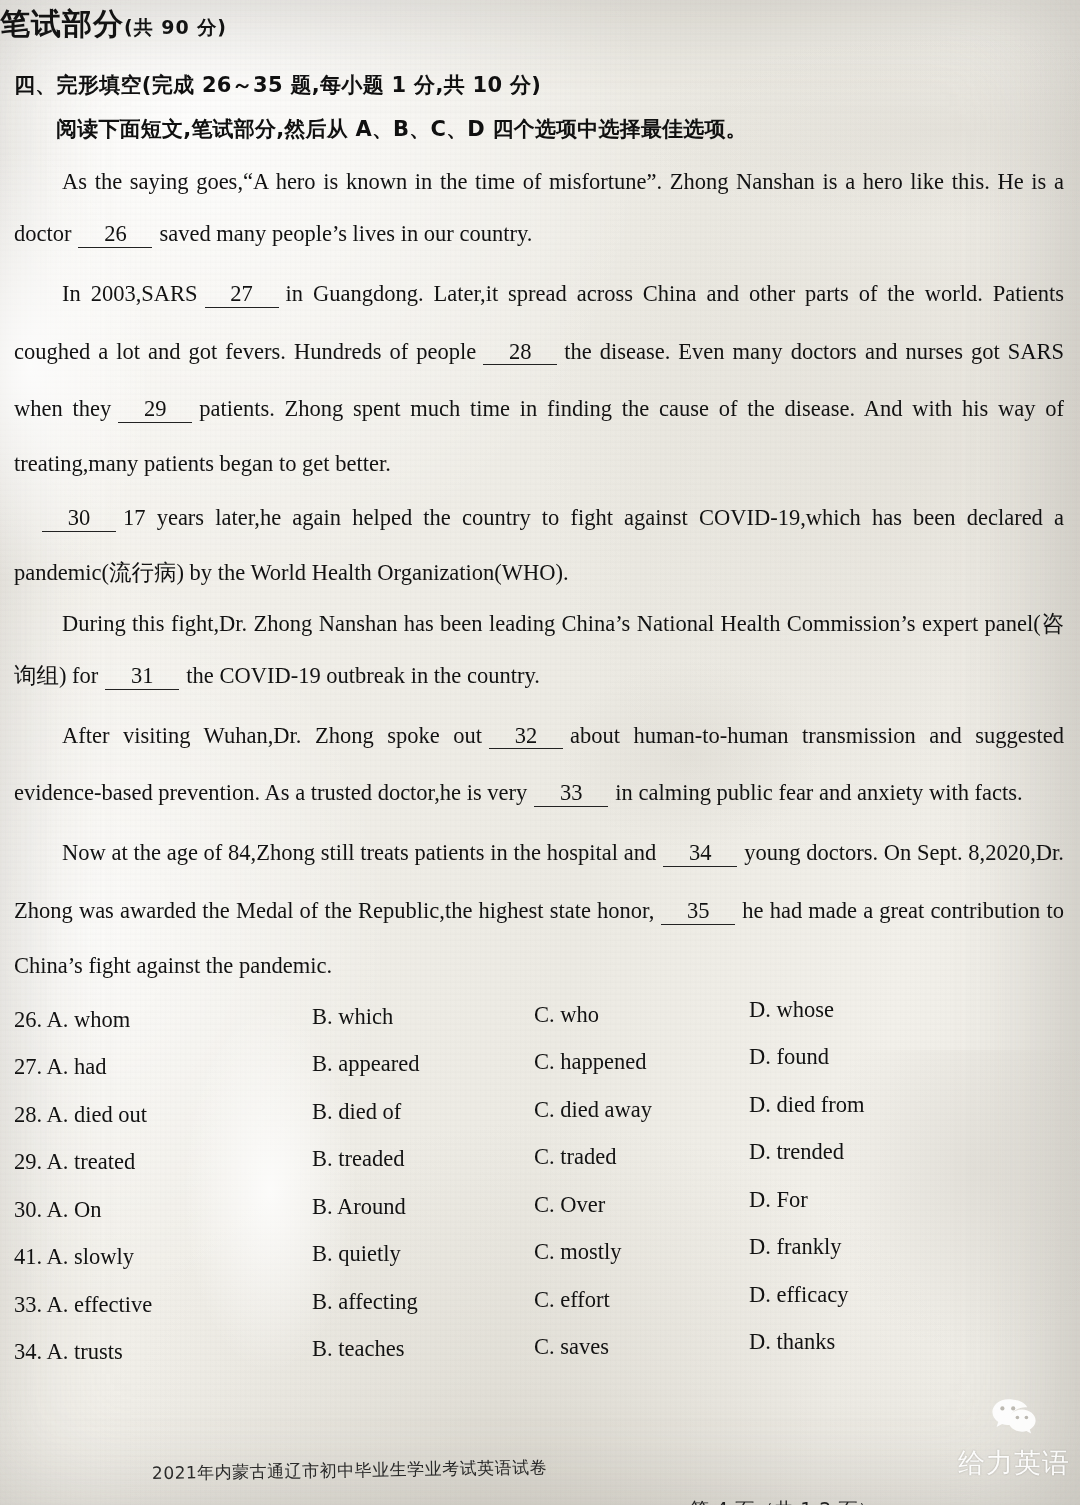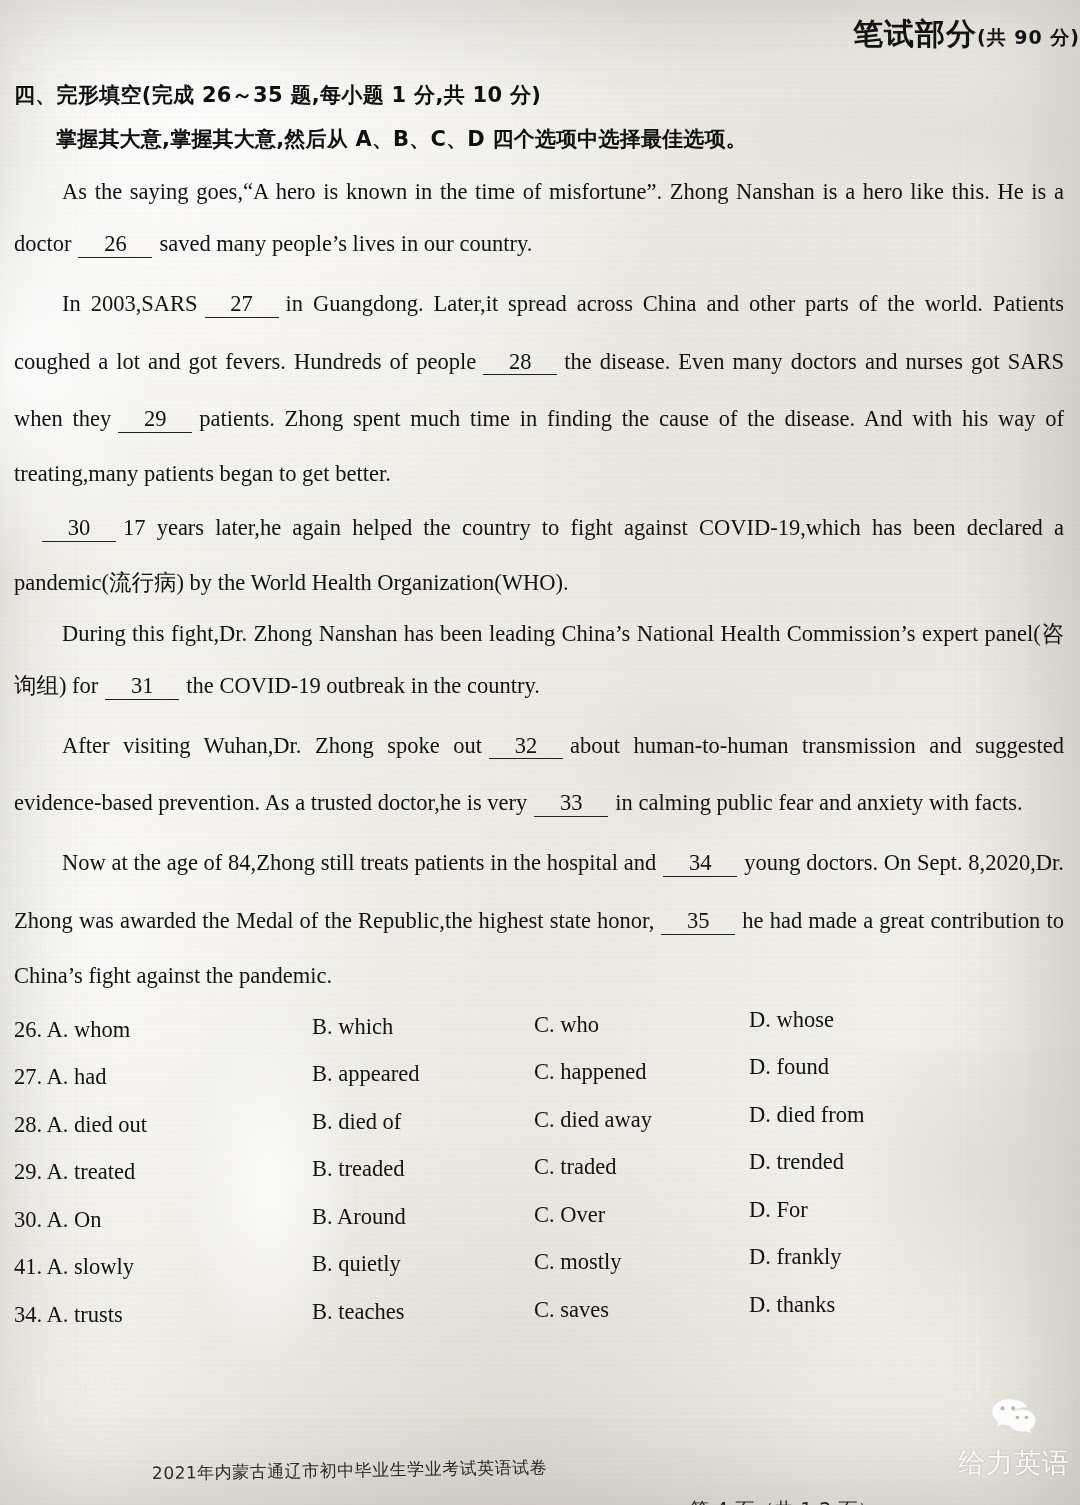--- a/index.html
+++ b/index.html
@@ -52,22 +52,22 @@
   }
 
   #content {
     position: relative;
     z-index: 3;
     padding: 0;
   }
 
   
   .section-title {
-    text-align: right;
-    padding-top: 14px;
+    text-align: left;
+    padding-top: 4px;
     font-family: "DejaVu Sans", sans-serif;
     font-weight: bold;
     letter-spacing: 1px;
     color: #131313;
   }
   .section-title .big { font-size: 30px; }
   .section-title .small { font-size: 19px; font-weight: bold; }
 
   .sub-head {
     margin: 26px 0 0 14px;
@@ -215,21 +215,21 @@
   <div class="blotch b4"></div>
   <div id="grain"></div>
 
   <div id="content">
 
     <div class="section-title">
       <span class="big">笔试部分</span><span class="small">(共 90 分)</span>
     </div>
 
     <div class="sub-head">四、完形填空(完成 26～35 题,每小题 1 分,共 10 分)</div>
-    <div class="instruction">掌握其大意,掌握其大意,然后从 A、B、C、D 四个选项中选择最佳选项。</div>
+    <div class="instruction">阅读下面短文,笔试部分,然后从 A、B、C、D 四个选项中选择最佳选项。</div>
 
     <div class="passage">
 
       <p class="indent"><span>As the saying goes,“A hero is known in the time of misfortune”. Zhong Nanshan is a hero like this. He is a doctor</span><span class="blank">26</span><span>saved many people’s lives in our country.</span></p>
 
       <p class="indent"><span>In 2003,SARS</span><span class="blank">27</span><span>in Guangdong. Later,it spread across China and other parts of the world. Patients coughed a lot and got fevers. Hundreds of people</span><span class="blank">28</span><span>the disease. Even many doctors and nurses got SARS when they</span><span class="blank">29</span><span>patients. Zhong spent much time in finding the cause of the disease. And with his way of treating,many patients began to get better.</span></p>
 
       <p><span class="blank lead">30</span><span>17 years later,he again helped the country to fight against COVID-19,which has been declared a pandemic(流行病) by the World Health Organization(WHO).</span></p>
 
       <p class="indent"><span>During this fight,Dr. Zhong Nanshan has been leading China’s National Health Commission’s expert panel(咨询组) for</span><span class="blank">31</span><span>the COVID-19 outbreak in the country.</span></p>
@@ -269,20 +269,26 @@
           <span class="num">30. A. On</span>
           <span class="c-b">B. Around</span>
           <span class="c-c">C. Over</span>
           <span class="c-d">D. For</span>
         </div>
         <div class="opt-row">
           <span class="num">41. A. slowly</span>
           <span class="c-b">B. quietly</span>
           <span class="c-c">C. mostly</span>
           <span class="c-d">D. frankly</span>
+        </div>
+        <div class="opt-row">
+          <span class="num">33. A. effective</span>
+          <span class="c-b">B. affecting</span>
+          <span class="c-c">C. effort</span>
+          <span class="c-d">D. efficacy</span>
         </div>
         <div class="opt-row">
           <span class="num">34. A. trusts</span>
           <span class="c-b">B. teaches</span>
           <span class="c-c">C. saves</span>
           <span class="c-d">D. thanks</span>
         </div>
       </div>
 
   </div>

